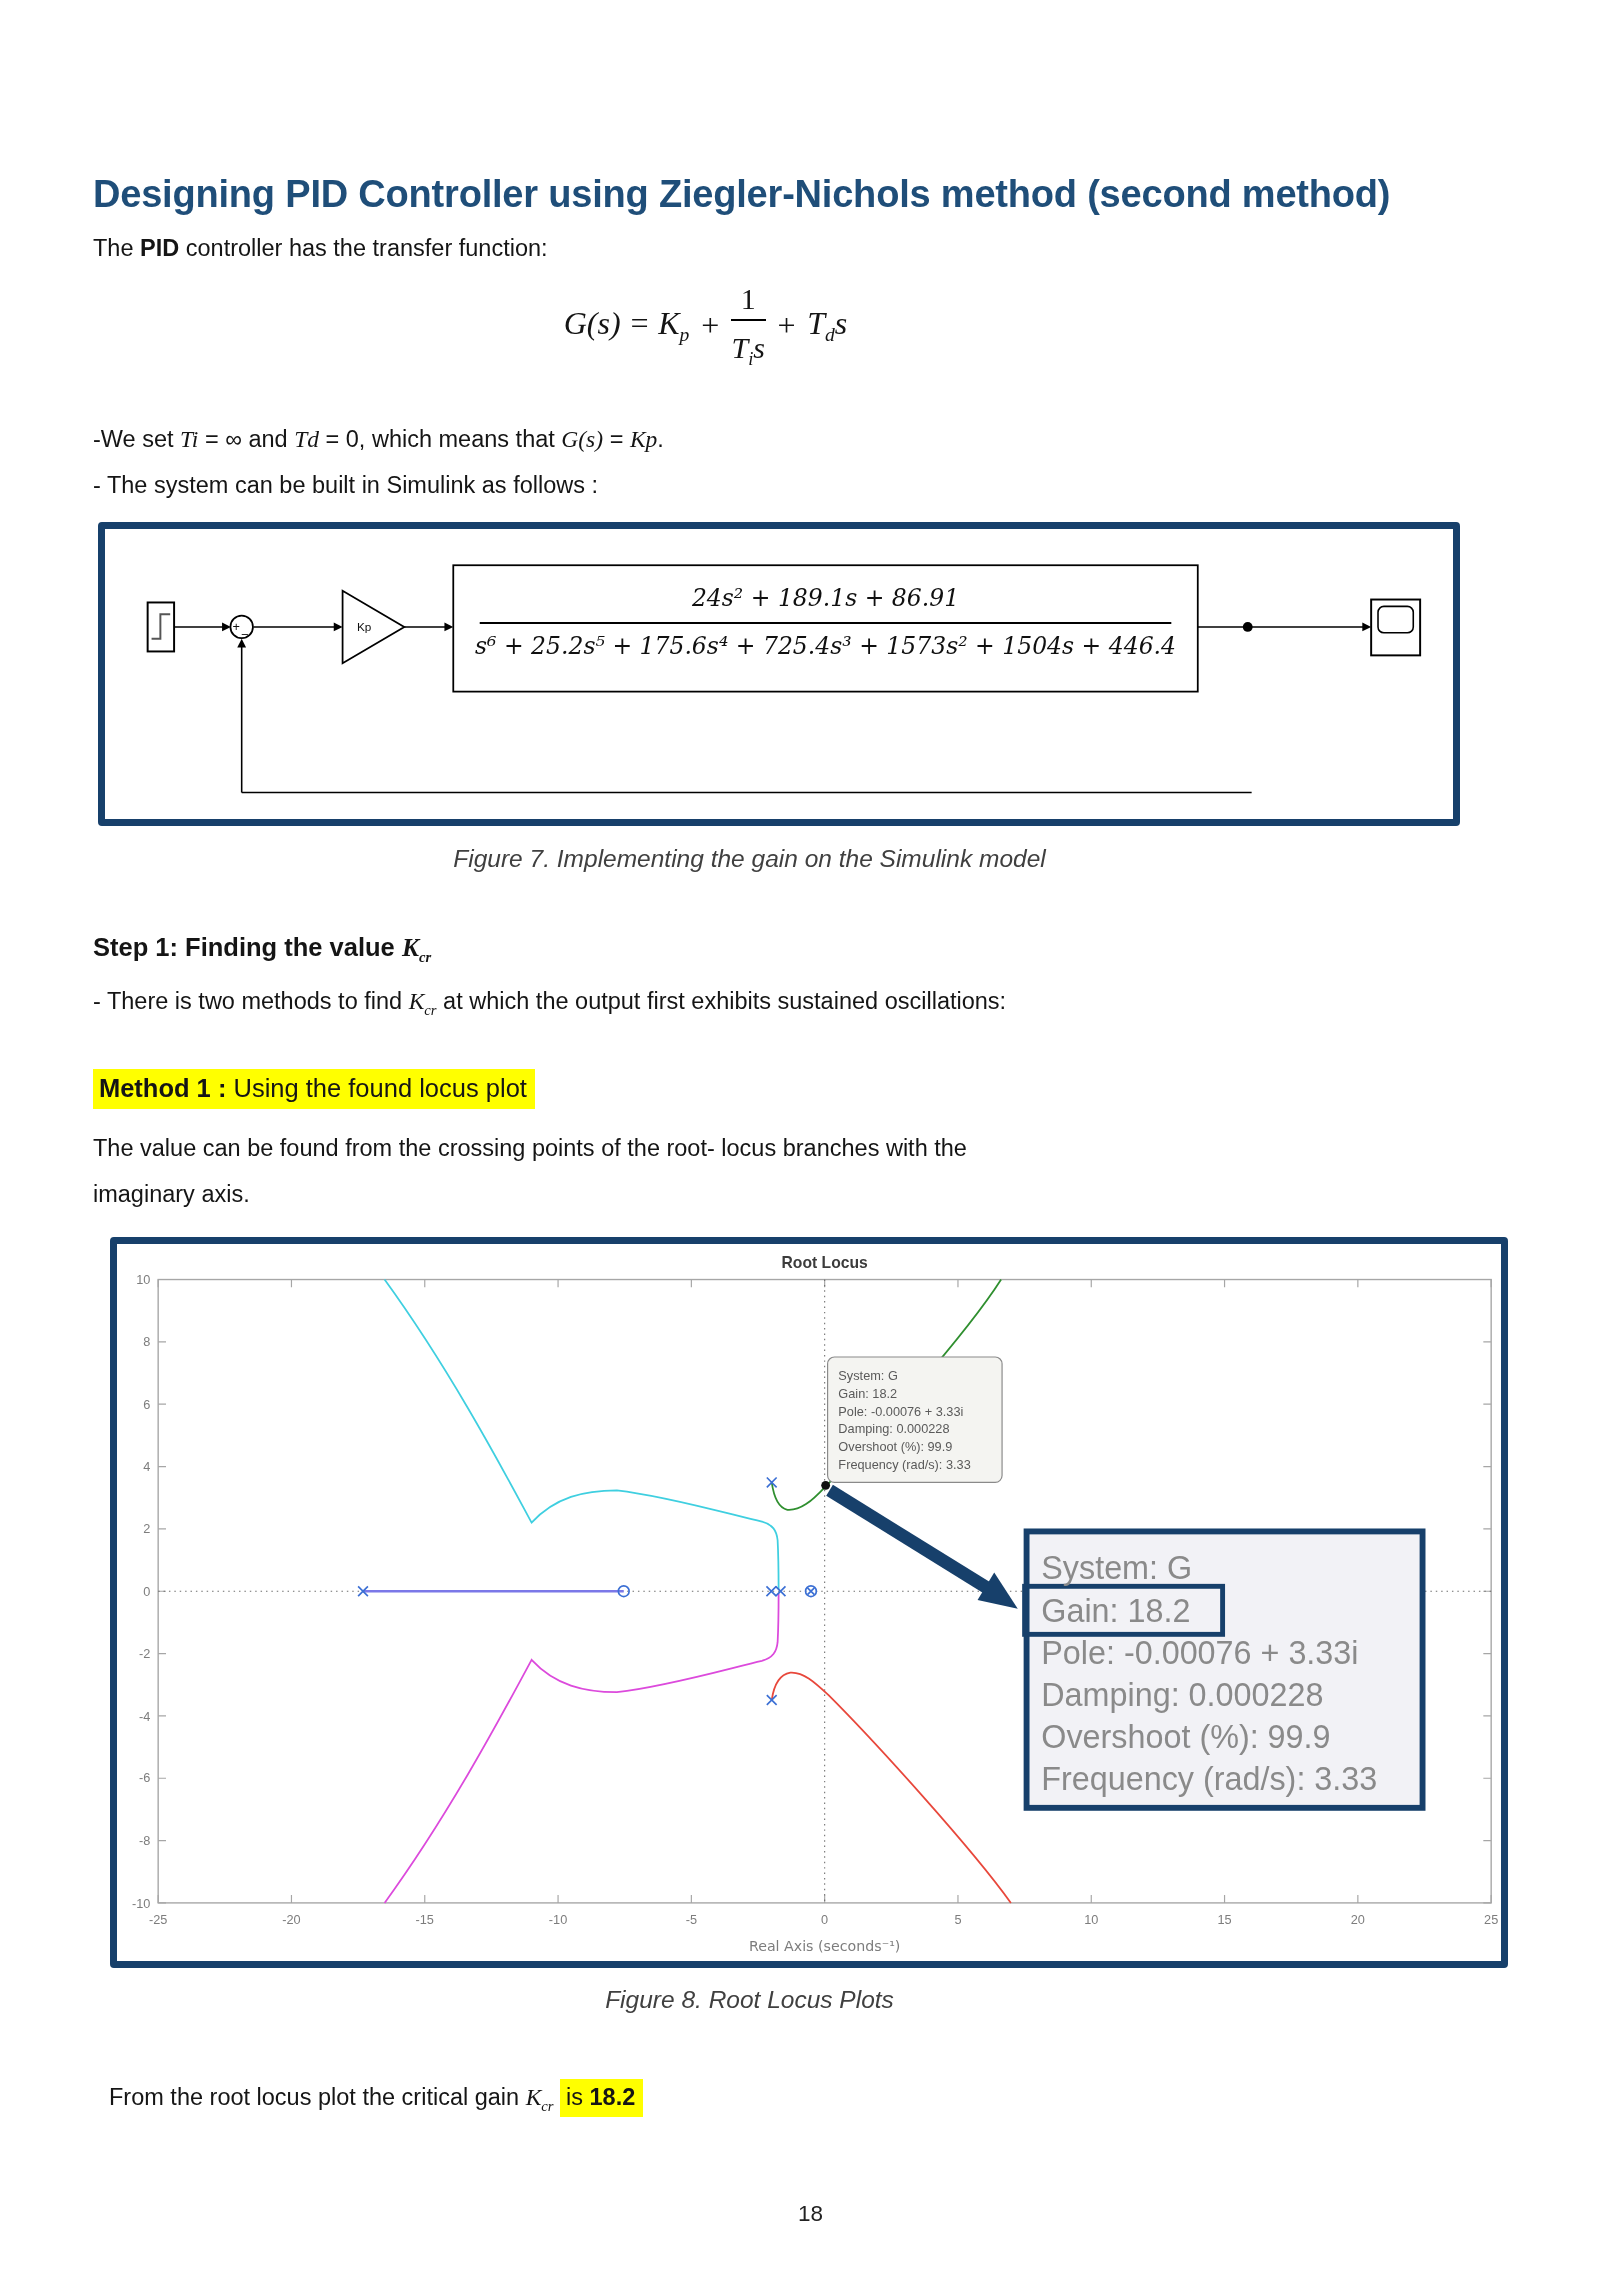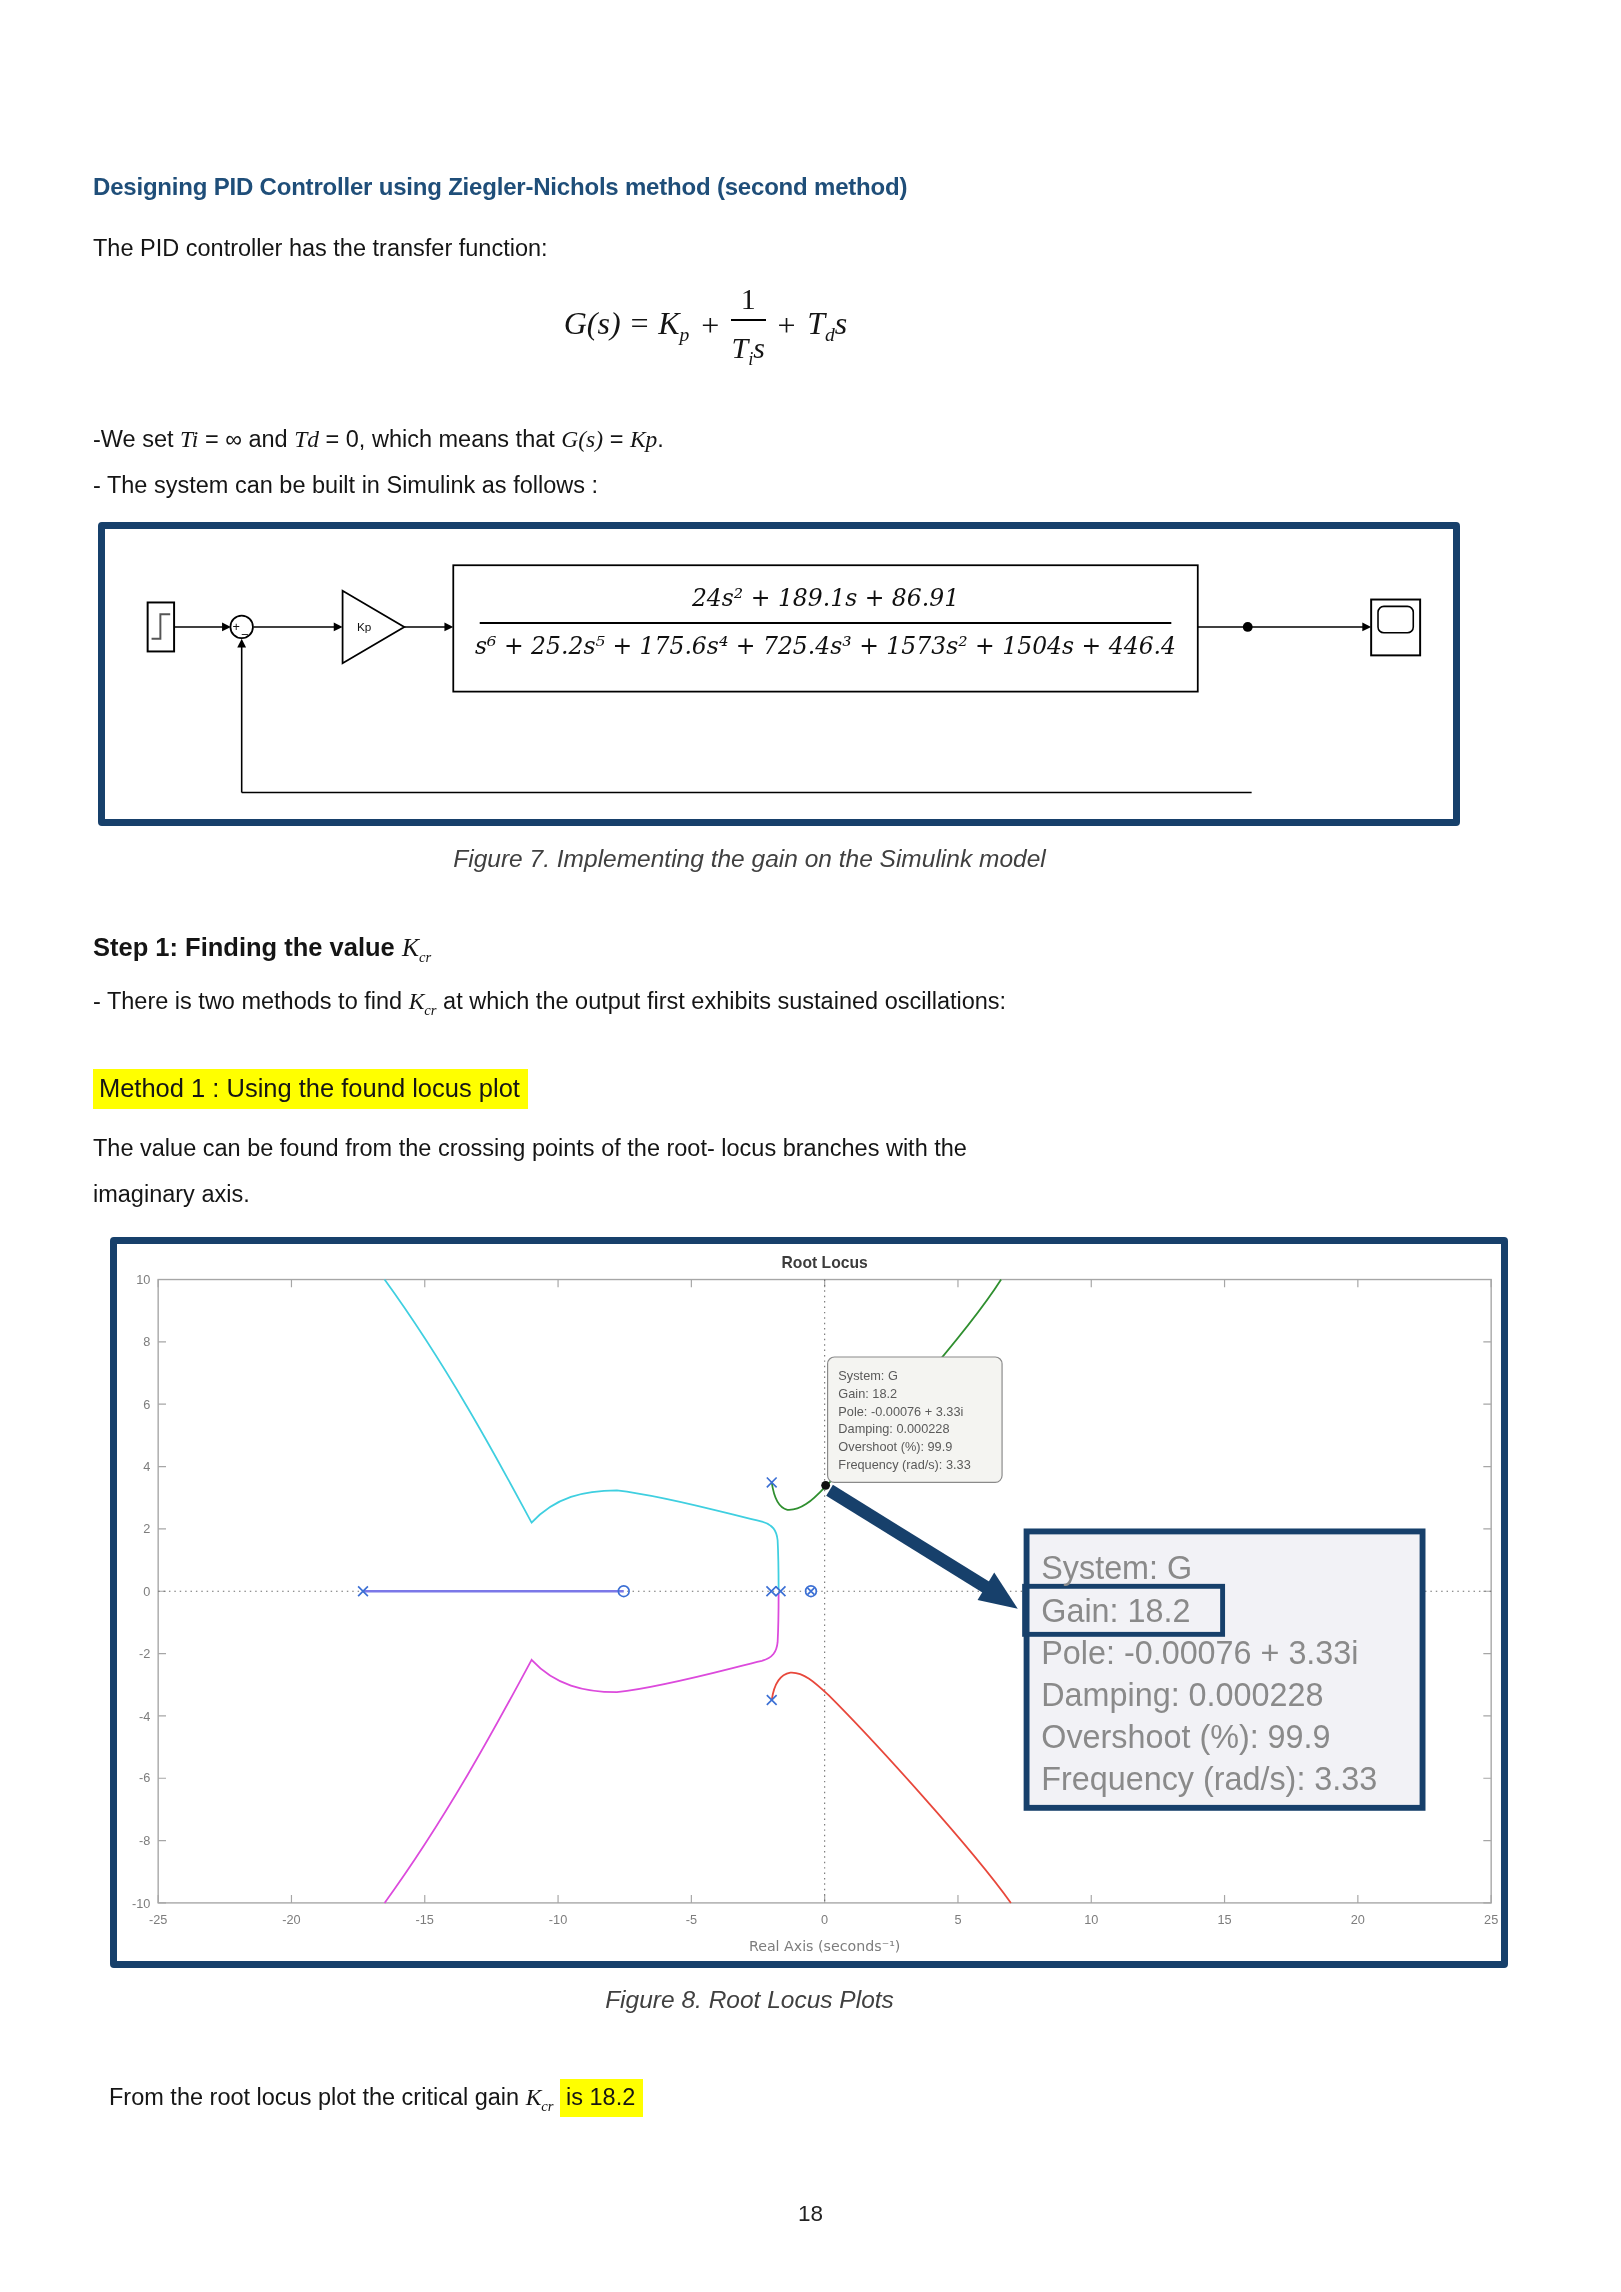--- a/index.html
+++ b/index.html
@@ -1,22 +1,22 @@
 <!DOCTYPE html>
 <html><head>
 <meta charset="utf-8">
 <style>
   html,body{margin:0;padding:0;background:#e8e8e8;}
   .page{position:relative;width:1621px;height:2293px;background:#ffffff;margin:0 auto;
         font-family:"Liberation Sans",sans-serif;color:#151515;overflow:hidden;}
   .abs{position:absolute;}
   .ser{font-family:"Liberation Serif",serif;font-style:italic;}
-  h1.title{margin:0;font-size:24px;font-weight:700;color:#1F4E79;letter-spacing:-0.2px;}
+  h1.title{margin:0;font-size:38px;font-weight:700;color:#1F4E79;letter-spacing:-0.2px;}
   .body-text{font-size:23.5px;line-height:46px;}
-  .b{font-weight:400;}
+  .b{font-weight:700;}
   sub.small{font-size:14.7px;font-family:"Liberation Serif",serif;font-style:italic;}
   
   .fx{display:inline-flex;align-items:center;font-size:32px;}
   .fx .op{margin:0 11.8px;font-family:"Liberation Serif",serif;}
   .fx sub{font-size:19.6px;font-family:"Liberation Serif",serif;font-style:italic;}
   .frac{display:inline-block;text-align:center;vertical-align:middle;}
   .frac .fnum{display:block;border-bottom:2.9px solid #000;padding:0 9.8px 2.9px 9.8px;
               font-family:"Liberation Serif",serif;font-style:normal;font-size:30px;}
   .frac .fden{display:block;padding-top:10px;font-size:30px;}
   .frac .fden sub{font-size:18.6px;}

